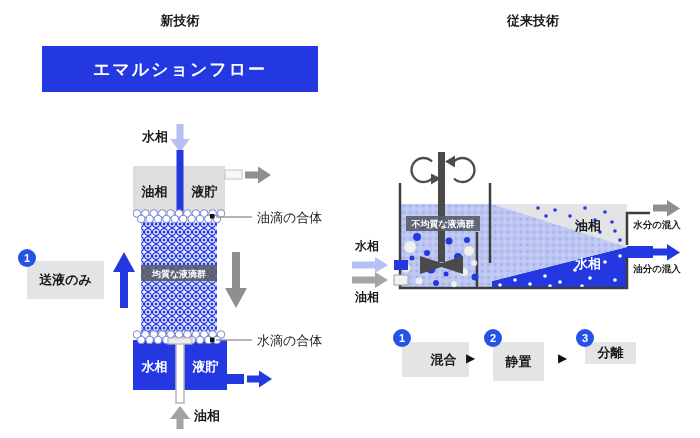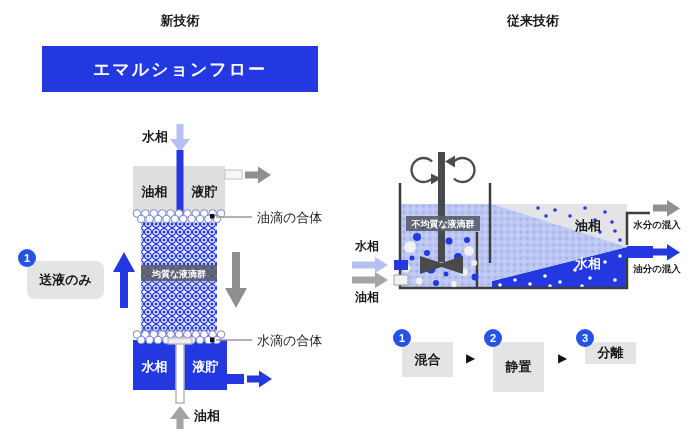--- a/index.html
+++ b/index.html
@@ -267,24 +267,24 @@
     <text x="307" y="128" text-anchor="middle" class="t95b">水分の混入</text>
     <rect x="277" y="146" width="26" height="12" fill="#2338e0"></rect>
     <g fill="#2338e0">
       <rect x="303" y="148.5" width="15" height="7"></rect>
       <polygon points="317,144 317,160.5 330,152.5"></polygon>
     </g>
     <text x="307" y="172" text-anchor="middle" class="t95b">油分の混入</text>
   </svg>
 
   <div class="badge" style="left:18px;top:249px;">1</div>
-  <div class="graybox" style="left:27px;top:261px;width:77px;height:38px;border-radius:8px;">送液のみ</div>
+  <div class="graybox" style="left:27px;top:261px;width:77px;height:38px;">送液のみ</div>
 
   <div class="badge" style="left:393px;top:329px;">1</div>
-  <div class="graybox" style="left:402px;top:342px;width:51px;height:35px;">混合</div>
+  <div class="graybox" style="left:402px;top:342px;width:51px;height:35px;padding-left:16px;">混合</div>
   <div class="steparrow" style="left:466px;top:351px;">▶</div>
   <div class="badge" style="left:484px;top:329px;">2</div>
-  <div class="graybox" style="left:493px;top:342px;width:51px;height:50px;">静置</div>
+  <div class="graybox" style="left:493px;top:342px;width:51px;height:39px;">静置</div>
   <div class="steparrow" style="left:558px;top:351px;">▶</div>
   <div class="badge" style="left:576px;top:329px;">3</div>
   <div class="graybox" style="left:585px;top:342px;width:51px;height:22px;">分離</div>
 
 </div>
 
 </body></html>

